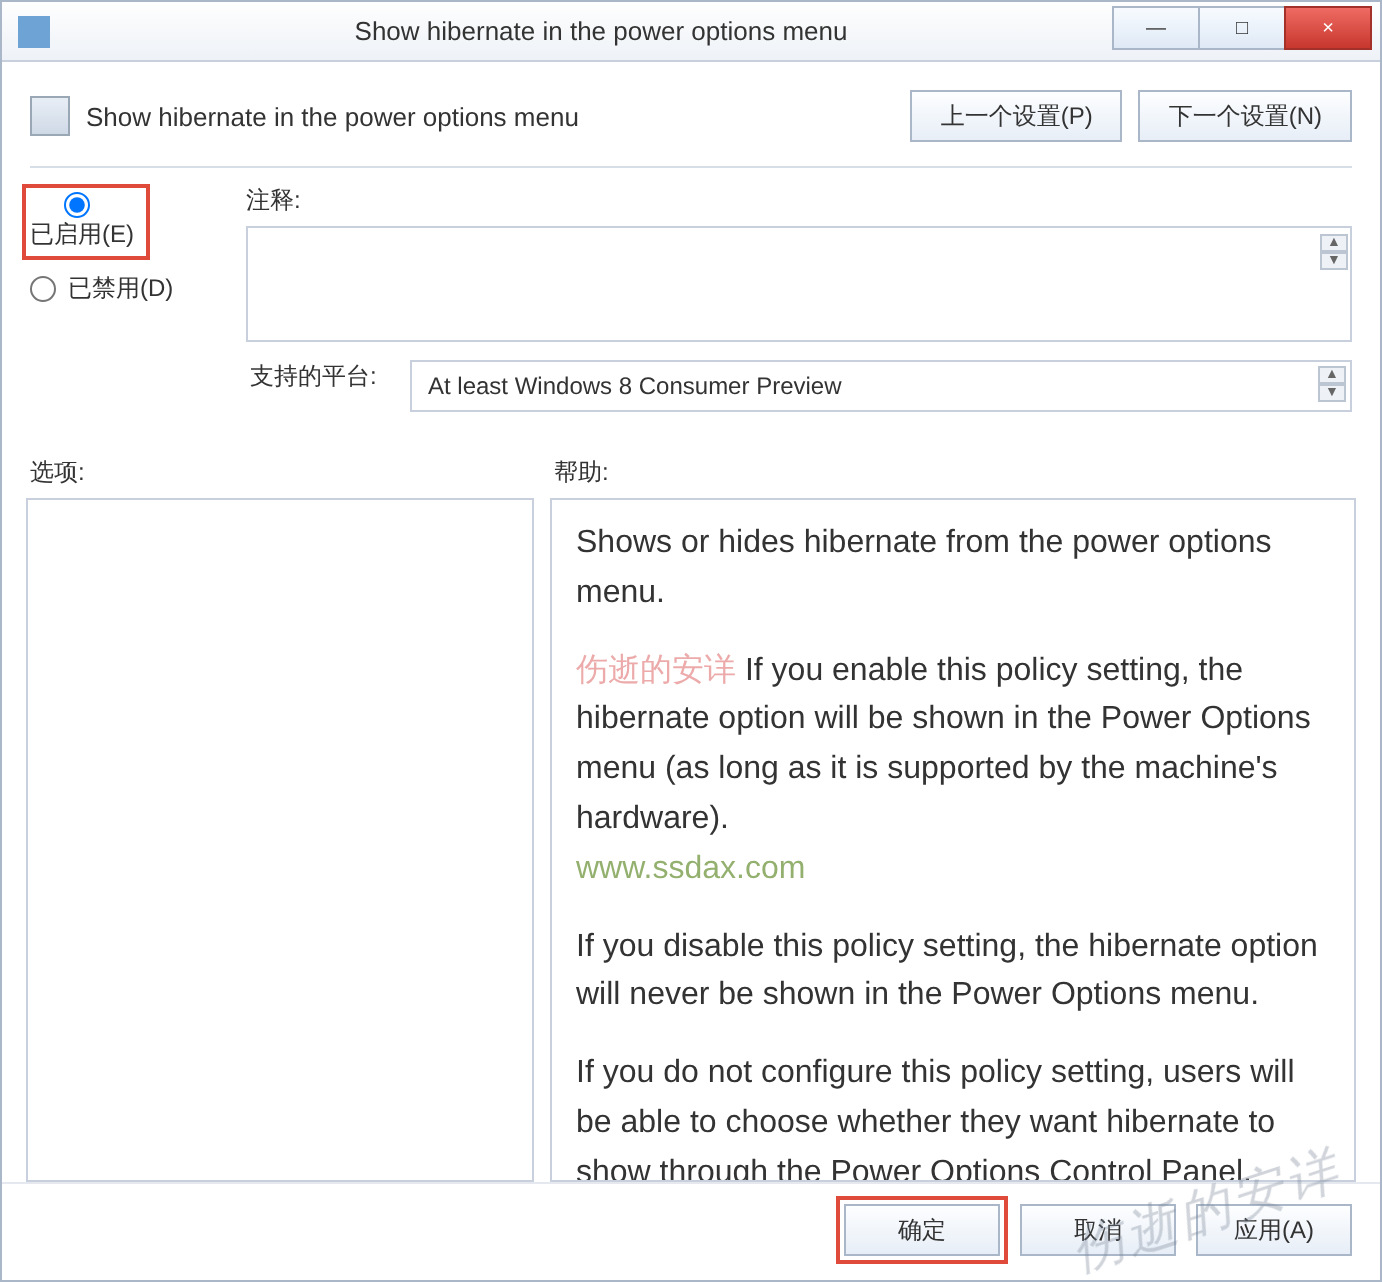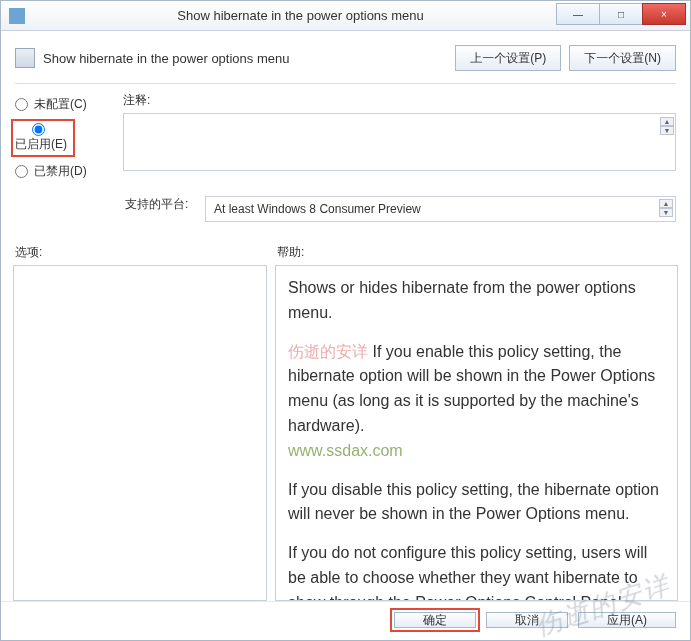--- a/index.html
+++ b/index.html
@@ -184,26 +184,26 @@
   .watermark-txt2 { color:#4d7c0f; opacity:0.6; }
   .footer {
     display:flex;
     justify-content:flex-end;
     padding: 10px 14px 12px;
     border-top:1px solid #e5e9ef;
     gap:10px;
   }
   .btn {
     min-width: 78px;
-    height:16px;
+    height:26px;
     border:1px solid #a9b7c9;
     background:linear-gradient(#fdfeff,#e7eef7);
     font-size:12px;color:#333;
     display:flex;align-items:center;justify-content:center;
-    padding:0 28px;
+    padding:0 2px;
   }
   .btn.primary-ring {
     outline:2px solid #e04a3a;
     outline-offset:2px;
   }
   .diag-watermark {
     position:absolute;
     right:18px; bottom:18px;
     font-size:26px;
     color:#7b8797;
@@ -232,24 +232,20 @@
   <div class="header-row">
     <span class="app-icon"></span>
     <div class="header-title">Show hibernate in the power options menu</div>
     <div class="nav-btn">上一个设置(P)</div>
     <div class="nav-btn">下一个设置(N)</div>
   </div>
   <hr class="sep">
 
   <div class="config-area">
     <div class="radio-col">
-      <label class="radio-row">
-        <input type="radio" name="cfg" style="">
-        <span>未配置(C)</span>
-      </label>
       <label class="radio-row selected-box">
         <input type="radio" name="cfg" checked="" style="">
         <span>已启用(E)</span>
       </label>
       <label class="radio-row">
         <input type="radio" name="cfg" style="">
         <span>已禁用(D)</span>
       </label>
     </div>
     <div class="comment-col">

